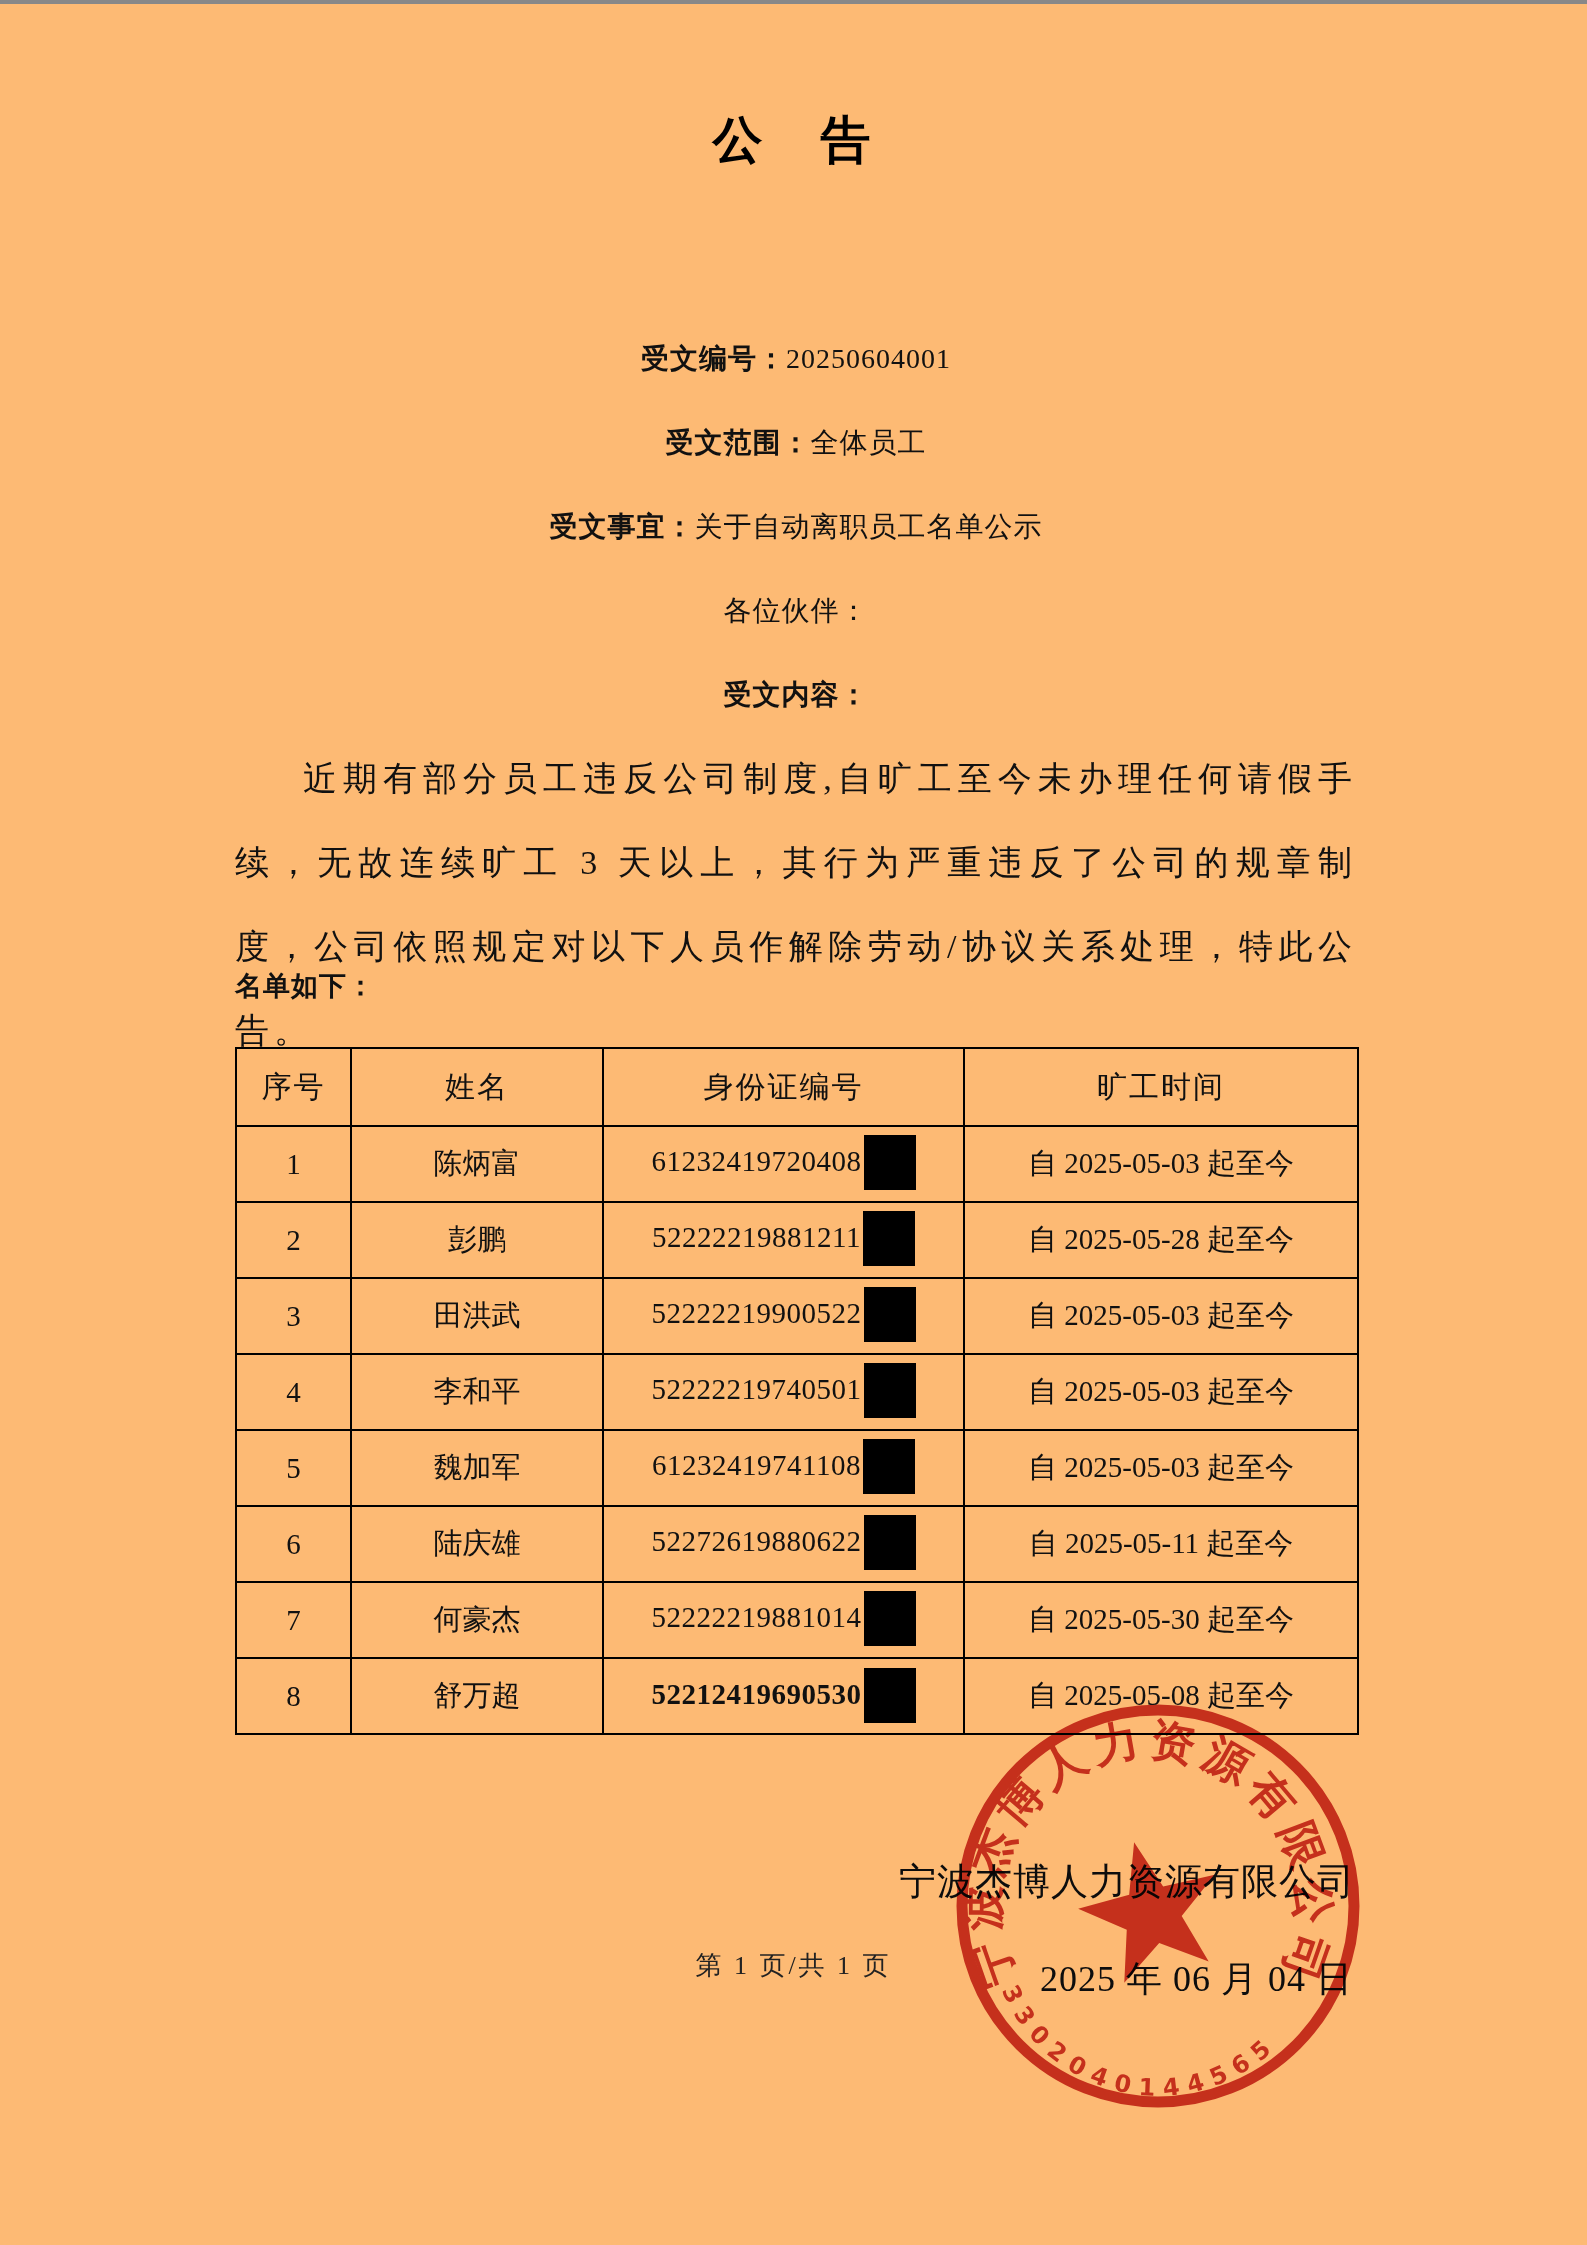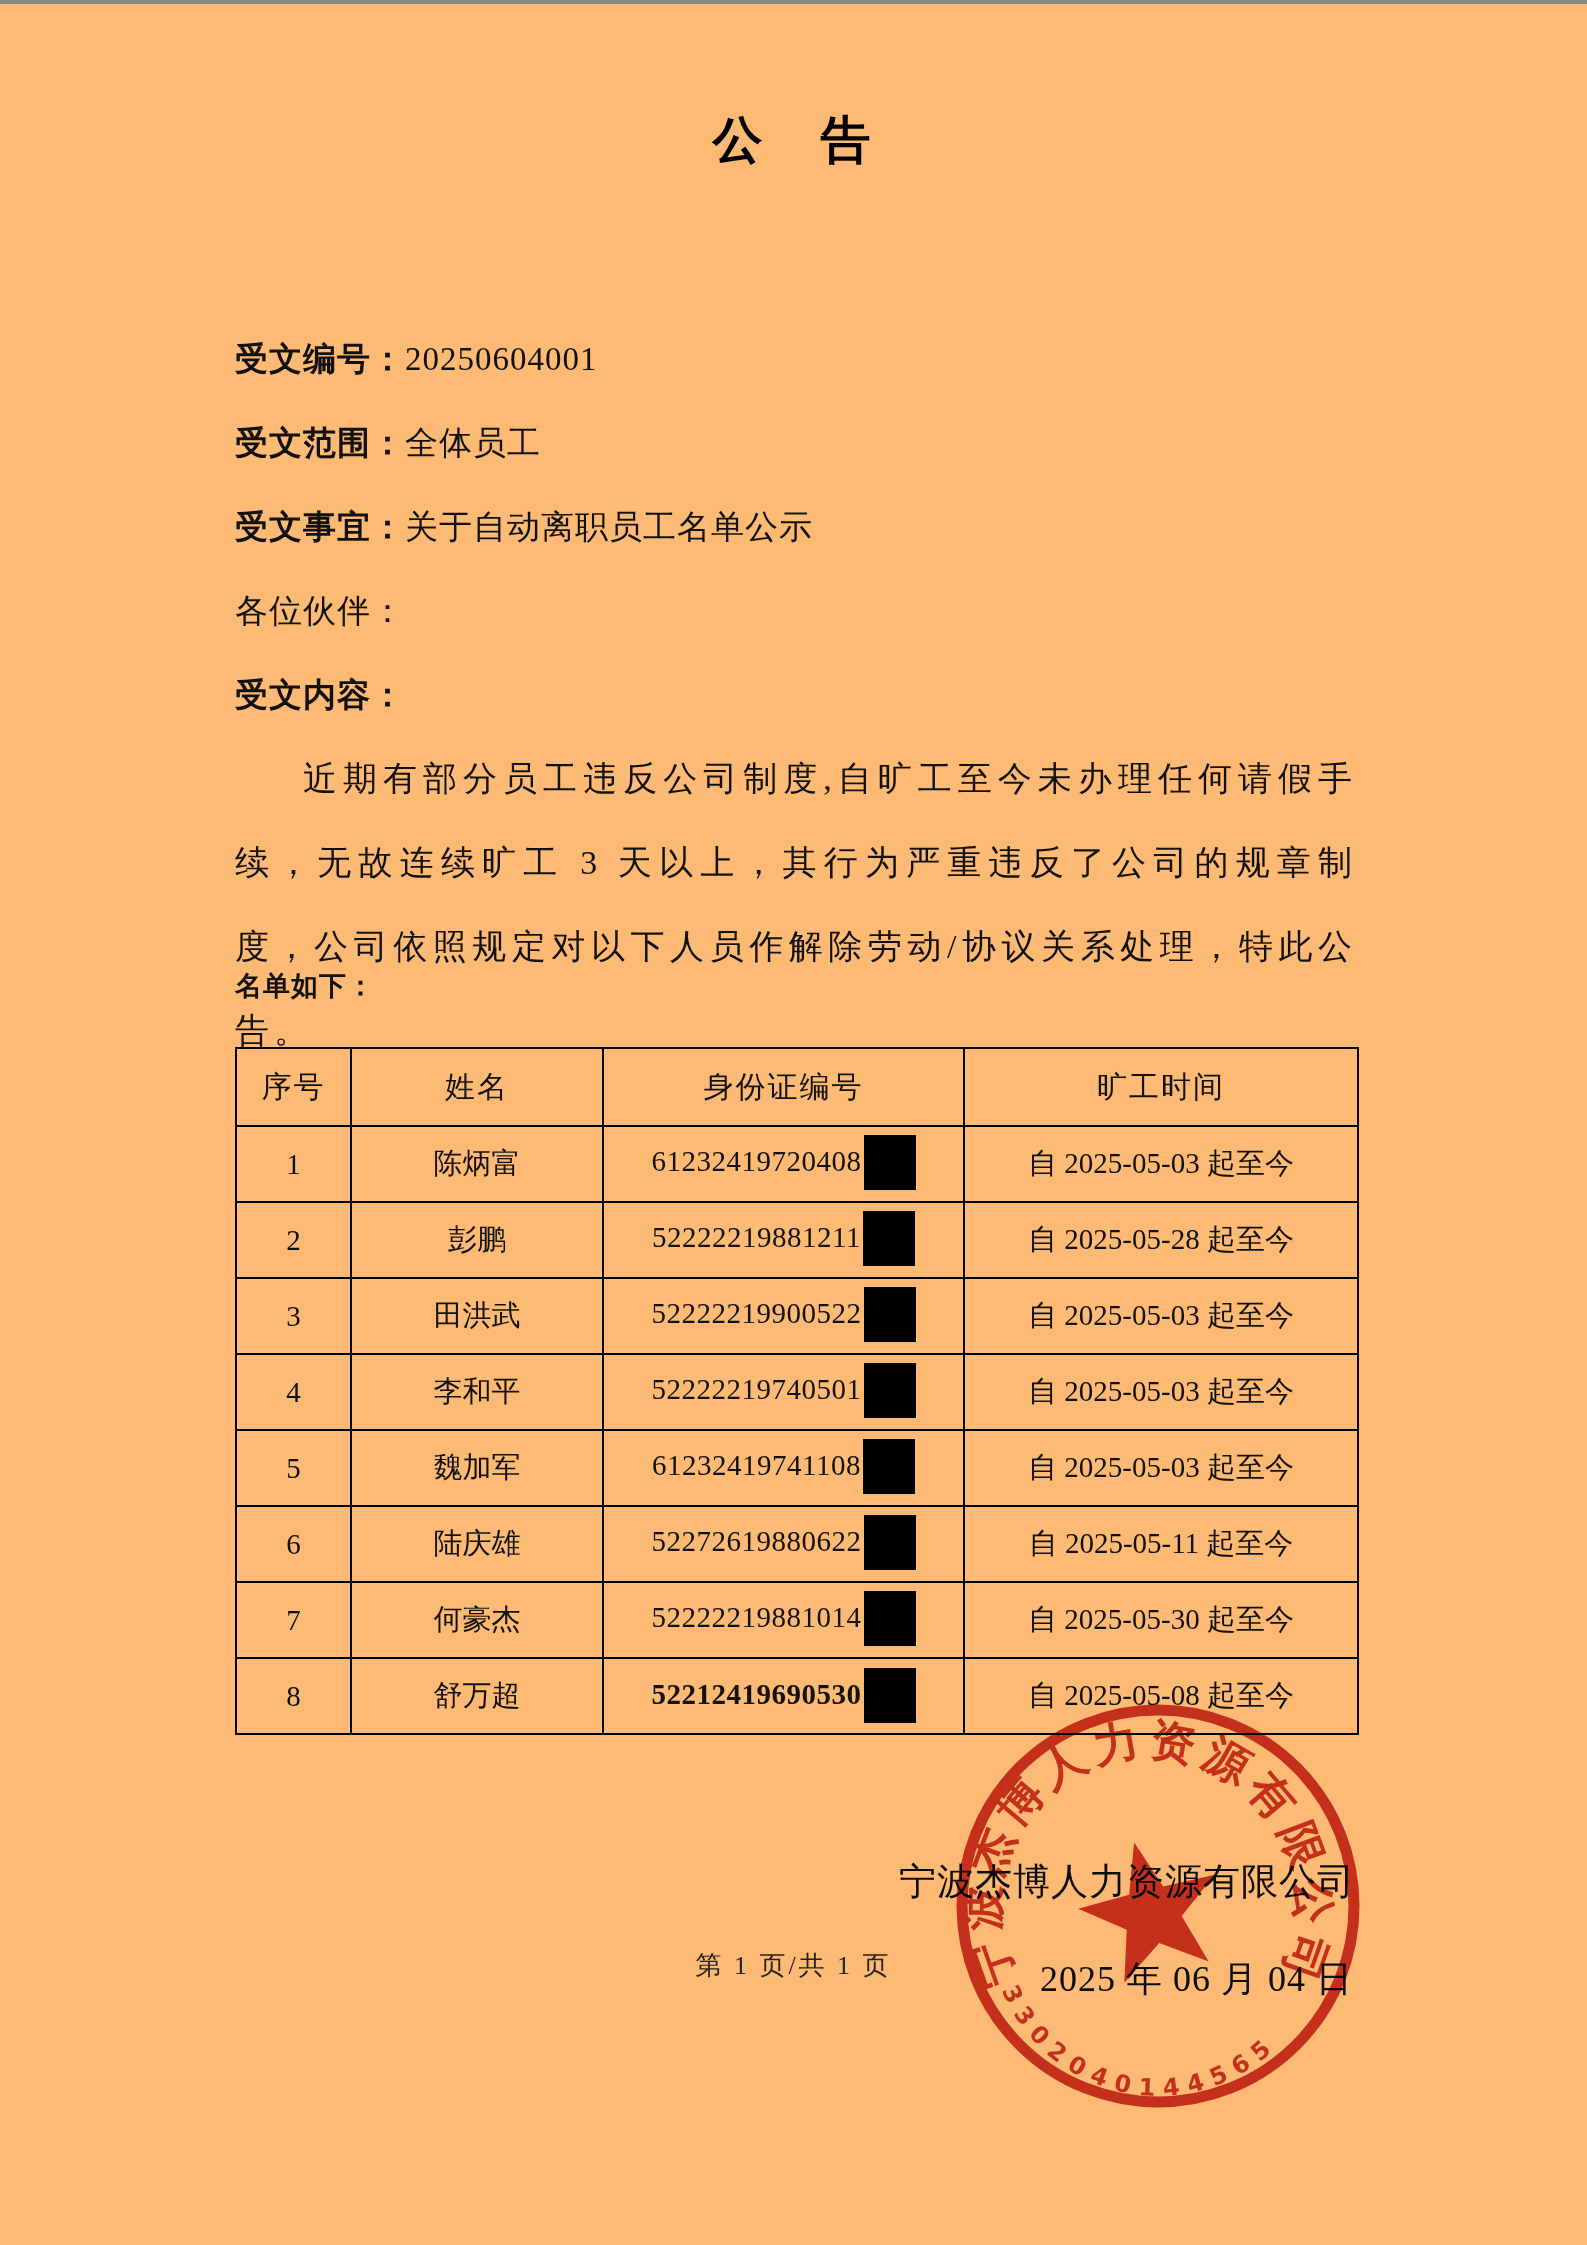--- a/index.html
+++ b/index.html
@@ -13,21 +13,21 @@
     overflow:hidden;
   }
   .doc-title{
     position:absolute;top:103px;left:0;width:100%;
     text-align:center;
     font-size:50px;font-weight:bold;letter-spacing:4px;
     color:#000;
   }
   .meta-flow{
     position:absolute;top:313px;left:235px;width:1122px;
-    font-size:33px;line-height:84px;letter-spacing:1px;
+    font-size:28px;line-height:84px;letter-spacing:1px;text-align:center;
   }
   .meta-line .lbl{font-weight:bold;}
   .body-para{
     position:absolute;top:733px;left:235px;width:1122px;
     font-size:34px;line-height:84px;letter-spacing:5px;
     text-align:justify;text-indent:2em;
   }
   .list-intro{
     position:absolute;top:964px;left:235px;
     font-size:27px;font-weight:bold;letter-spacing:1px;

